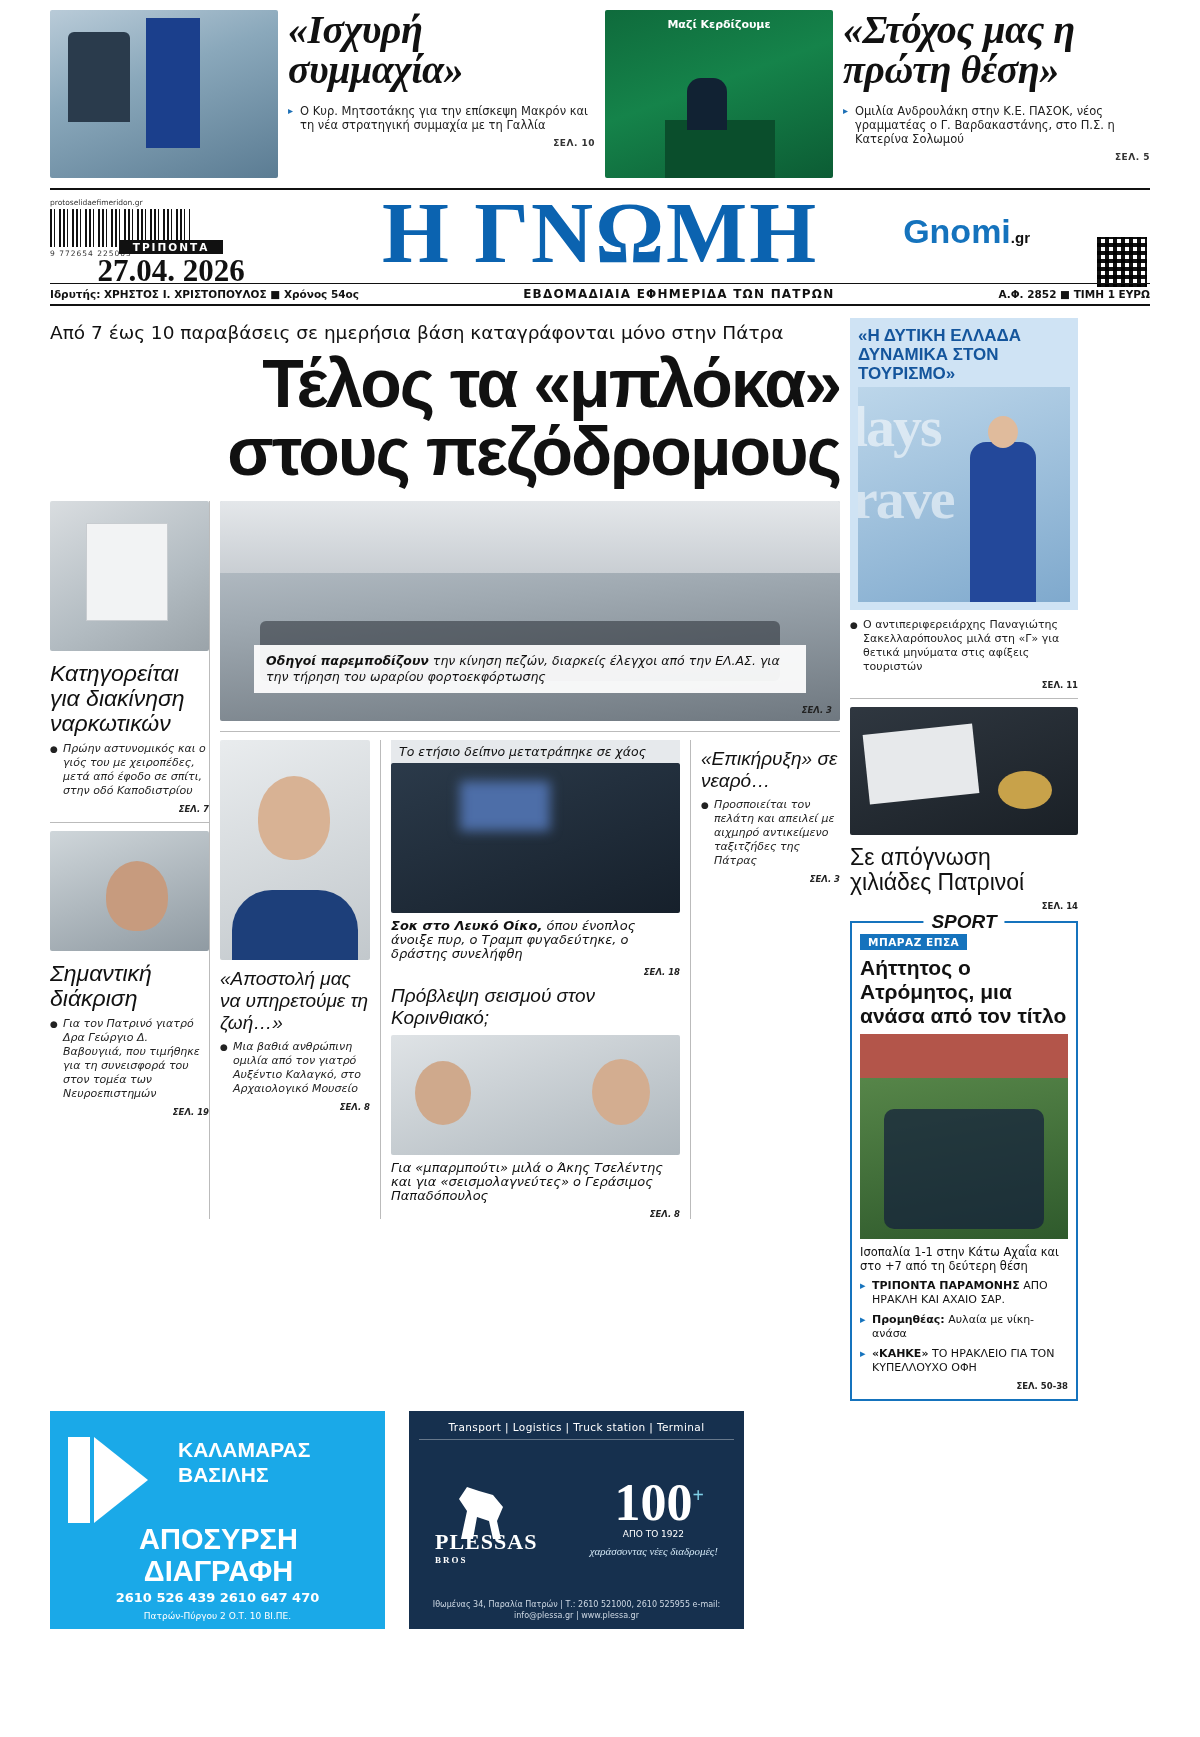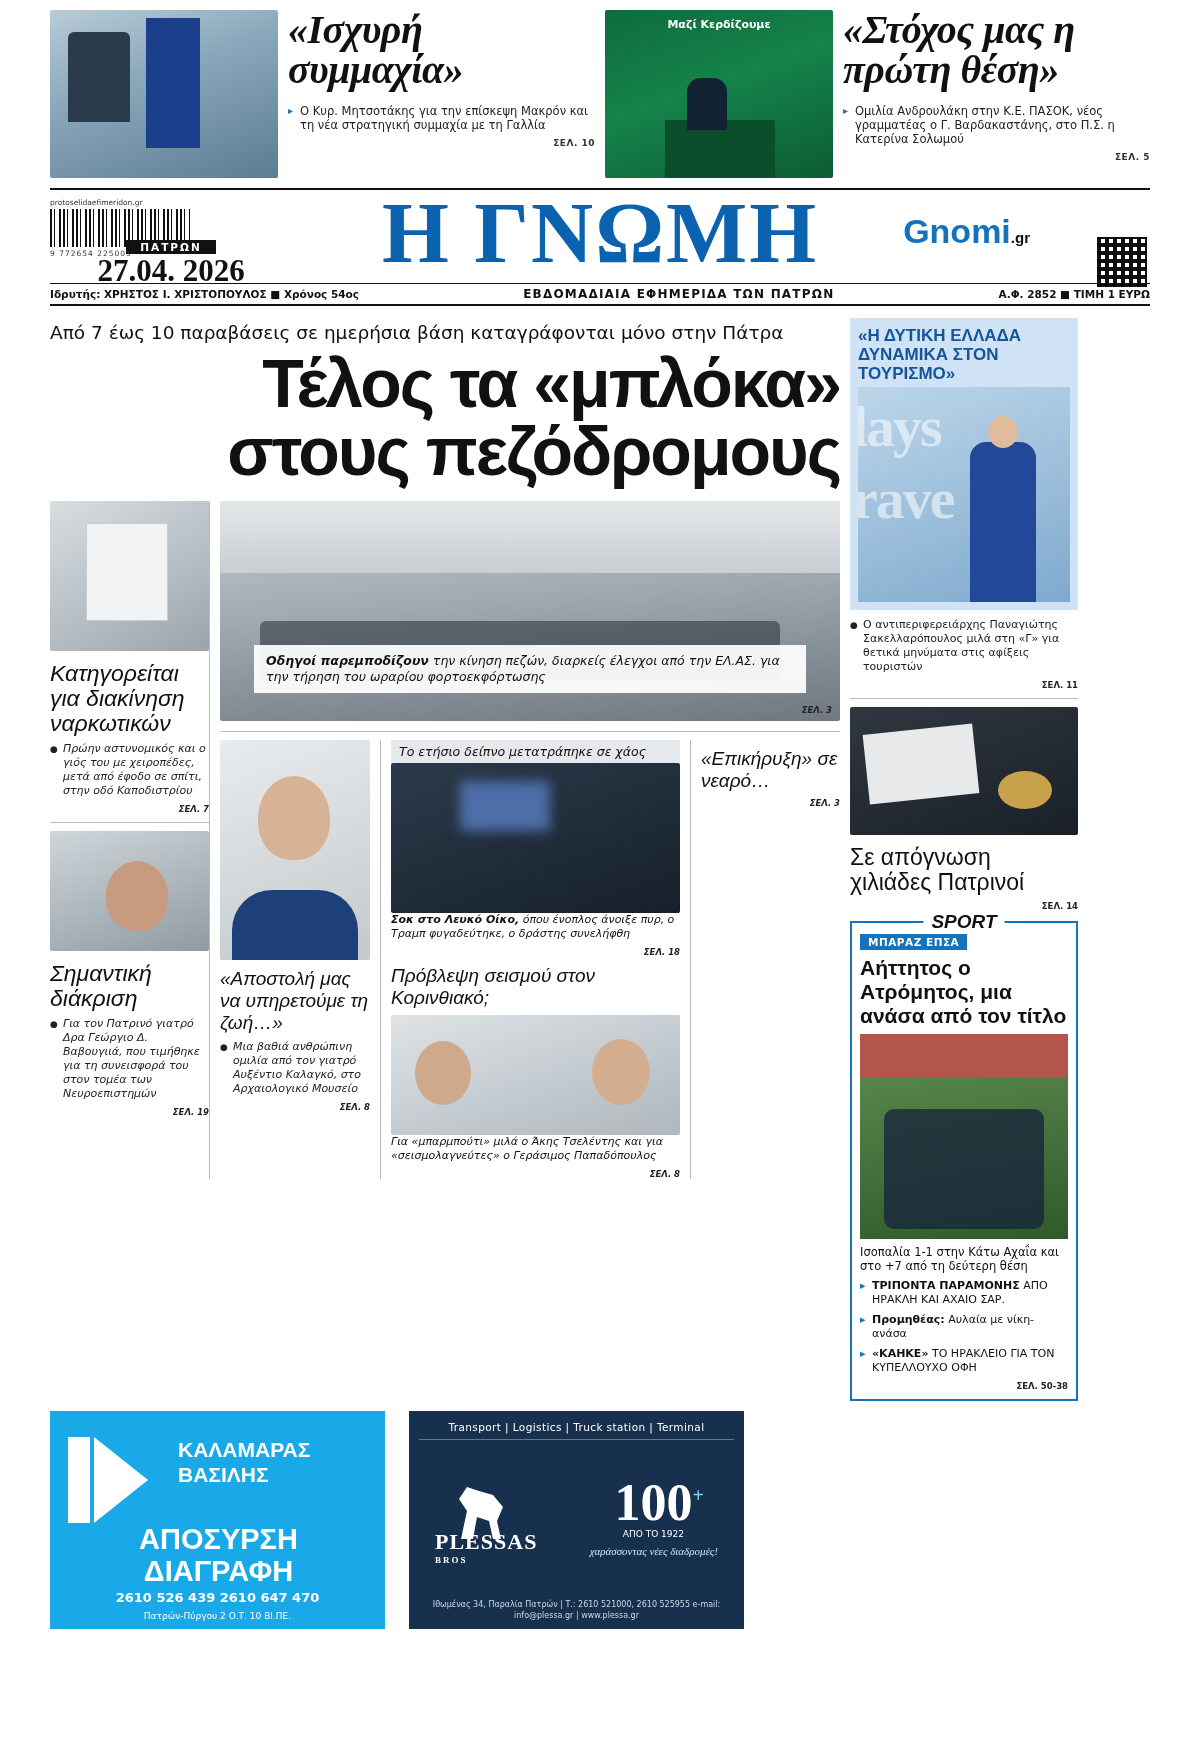--- a/index.html
+++ b/index.html
@@ -99,21 +99,21 @@
   .lg-c { width:150px; border-left:1px solid #bbb; padding-left:10px;}
 
   .ph-man { height:220px; background:linear-gradient(160deg,#e9ecee,#c2c8cc); position:relative;}
   .ph-man::after{content:"";position:absolute;left:38px;top:36px;width:72px;height:84px;border-radius:50% 50% 45% 45%;background:#d8b294;}
   .ph-man .suit{position:absolute;left:12px;bottom:0;width:126px;height:70px;background:#1d3f7a;border-radius:40px 40px 0 0;}
   h4.smhead { font-family:"Liberation Sans", sans-serif; font-size:19px; line-height:22px; margin:8px 0 6px; font-weight:normal;}
 
   .band { background:#e6e9ec; font-size:12.5px; padding:4px 8px; font-weight:normal;}
   .ph-dark { height:150px; background:linear-gradient(160deg,#2b3a4a,#16202b); position:relative;}
   .ph-dark .lamp{position:absolute;left:24%;top:12%;width:90px;height:50px;background:#4d6ea8;filter:blur(6px);}
-  .cap-sm { font-size:11px; line-height:14px; }
+  .cap-sm { font-size:13px; line-height:14px; margin-top:6px;}
   .ph-two { height:120px; background:linear-gradient(160deg,#dfe3e6,#aeb7bd); position:relative;}
   .ph-two::before{content:"";position:absolute;left:24px;top:26px;width:56px;height:64px;border-radius:50%;background:#cfa98c;}
   .ph-two::after{content:"";position:absolute;right:30px;top:24px;width:58px;height:66px;border-radius:50%;background:#d3ad90;}
 
   
   .r-blue { background:#cfe3f4; padding:8px; position:relative; overflow:hidden; }
   .r-blue .rtitle { font-family:"Liberation Sans",sans-serif; font-weight:bold; font-size:17px; line-height:19px; color:#14559c;}
   .r-photo { height:215px; margin-top:4px; background:linear-gradient(160deg,#bcd6ea,#7fa9cd); position:relative; overflow:hidden;}
   .r-photo .ghost { position:absolute; left:-6px; top:6px; font-family:"Liberation Serif",serif; font-weight:bold; font-size:58px; color:rgba(255,255,255,.55); letter-spacing:-2px;}
   .r-photo .ghost2 { position:absolute; left:-6px; top:78px; font-family:"Liberation Serif",serif; font-weight:bold; font-size:58px; color:rgba(255,255,255,.55); letter-spacing:-2px;}
@@ -190,21 +190,21 @@
     </div>
   </div>
 
   <div class="masthead">
     <div class="barcode">
       <div class="url">protoselidaefimeridon.gr</div>
       <div class="bars"></div>
       <div class="num">9 772654 225005</div>
     </div>
     <div class="dateblock">
-      <div class="dayname">ΠΑΤΡΩΝ</div>
+      <div class="dayname">ΤΡΙΠΟΝΤΑ</div>
       <div class="datetxt">27.04. 2026</div>
     </div>
     <div class="logo">
       <div class="name">Η ΓΝΩΜΗ</div>
     </div>
     <div class="gnomi">
       <span>Gnomi</span><small>.gr</small>
     </div>
     <div class="qr"></div>
     <div class="mastfoot">
@@ -268,20 +268,21 @@
               <div class="ref-r">ΣΕΛ. 18</div>
 
               <h4 class="smhead">Πρόβλεψη σεισμού στον Κορινθιακό;</h4>
               <div class="ph ph-two"></div>
               <div class="cap-sm">Για «μπαρμπούτι» μιλά ο Άκης Τσελέντης και για «σεισμολαγνεύτες» ο Γεράσιμος Παπαδόπουλος</div>
               <div class="ref-r">ΣΕΛ. 8</div>
             </div>
 
             <div class="lg-c">
               <h4 class="smhead">«Επικήρυξη» σε νεαρό…</h4>
+              <div class="bul">Προσποιείται τον πελάτη και απειλεί με αιχμηρό αντικείμενο ταξιτζήδες της Πάτρας</div>
               <div class="ref-r">ΣΕΛ. 3</div>
             </div>
           </div>
         </div>
       </div>
     </div>
 
     <div class="rightcol">
       <div class="r-blue">
         <div class="rtitle">«Η ΔΥΤΙΚΗ ΕΛΛΑΔΑ ΔΥΝΑΜΙΚΑ ΣΤΟΝ ΤΟΥΡΙΣΜΟ»</div>

